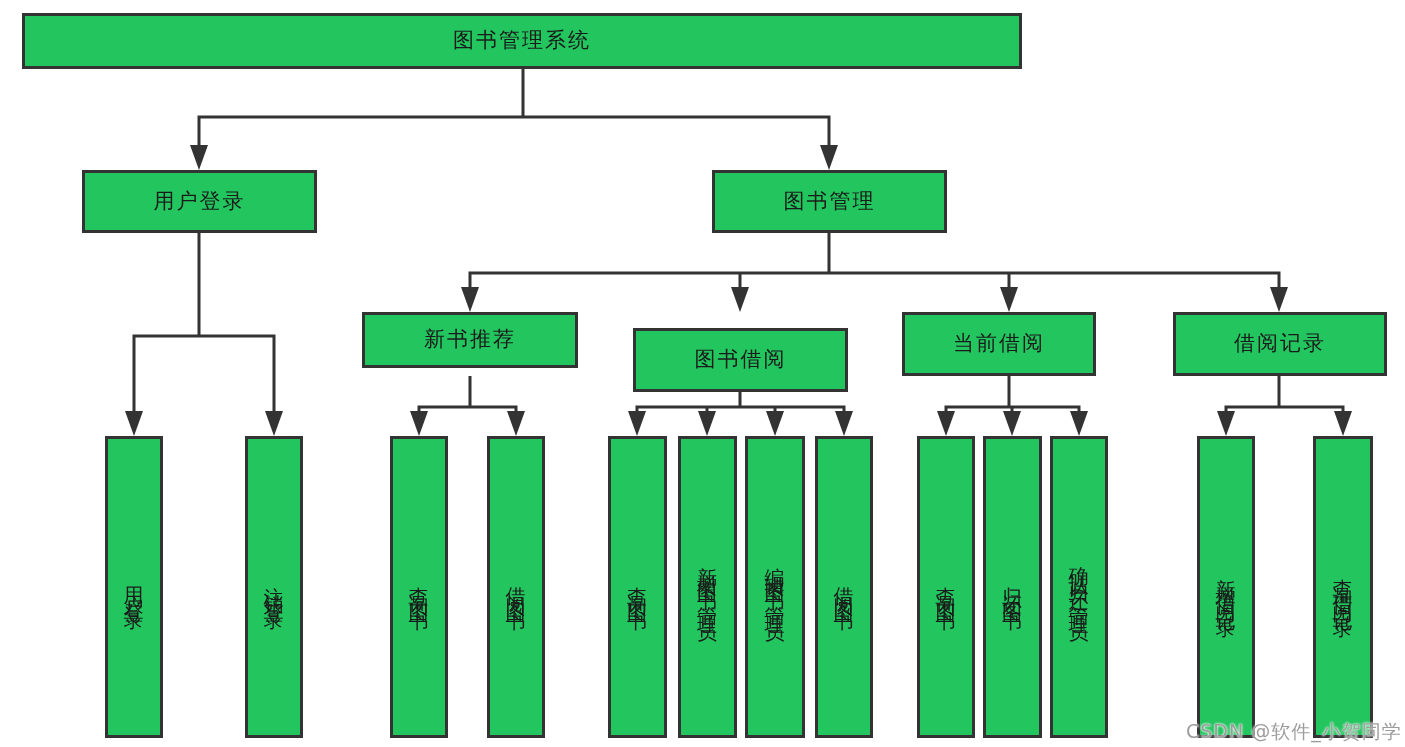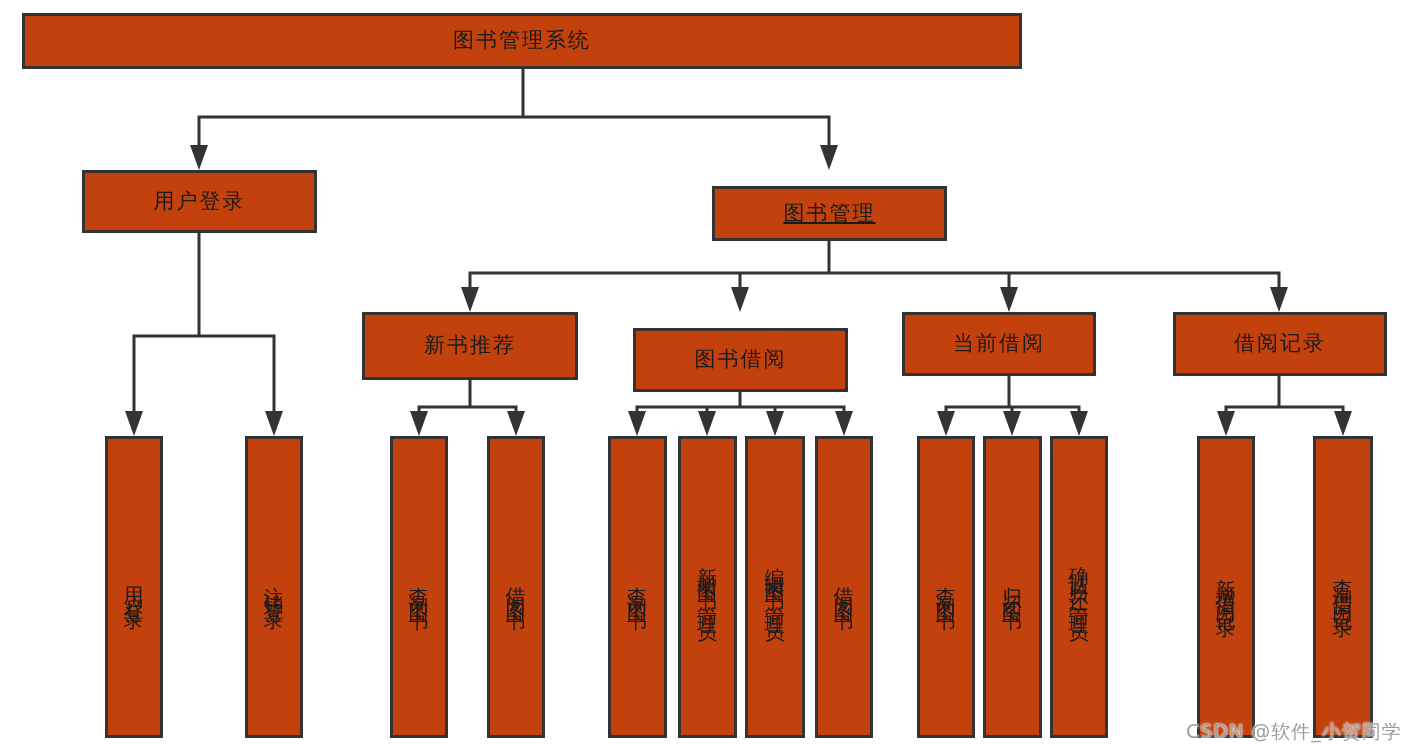--- a/index.html
+++ b/index.html
@@ -29,21 +29,21 @@
     stroke-width: 3;
     fill: none;
   }
   .connectors polygon {
     fill: var(--line);
     stroke: none;
   }
   .node {
     position: absolute;
     box-sizing: border-box;
-    background: #c2410c;
+    background: #22c55e;
     border: 3px solid var(--line);
     display: flex;
     align-items: center;
     justify-content: center;
     color: var(--text);
     font-size: 21px;
     letter-spacing: 2px;
     line-height: 1.2;
     white-space: nowrap;
   }
@@ -104,23 +104,23 @@
     <polygon points="1070,411 1088,411 1079,436"></polygon>
 
     <path d="M1279 376 V407 M1224.5 407 H1344.5 M1226 407 V416 M1343 407 V416"></path>
     <polygon points="1217,411 1235,411 1226,436"></polygon>
     <polygon points="1334,411 1352,411 1343,436"></polygon>
   </svg>
 
   <div class="node" style="left:22px; top:13px; width:1000px; height:56px;">图书管理系统</div>
 
   <div class="node" style="left:82px; top:170px; width:235px; height:63px;">用户登录</div>
-  <div class="node" style="left:712px; top:186px; width:235px; height:55px;text-decoration:underline;">图书管理</div>
+  <div class="node" style="left:712px; top:170px; width:235px; height:63px;">图书管理</div>
 
-  <div class="node" style="left:362px; top:312px; width:216px; height:68px;">新书推荐</div>
+  <div class="node" style="left:362px; top:312px; width:216px; height:56px;">新书推荐</div>
   <div class="node" style="left:633px; top:312px; width:215px; height:64px;margin-top:16px;">图书借阅</div>
   <div class="node" style="left:902px; top:312px; width:194px; height:64px;">当前借阅</div>
   <div class="node" style="left:1173px; top:312px; width:214px; height:64px;">借阅记录</div>
 
   <div class="node v" style="left:105px; top:436px; width:58px; height:302px;">用户登录</div>
   <div class="node v" style="left:245px; top:436px; width:58px; height:302px;">注销登录</div>
 
   <div class="node v" style="left:390px; top:436px; width:58px; height:302px;">查询图书</div>
   <div class="node v" style="left:487px; top:436px; width:58px; height:302px;">借阅图书</div>
 

